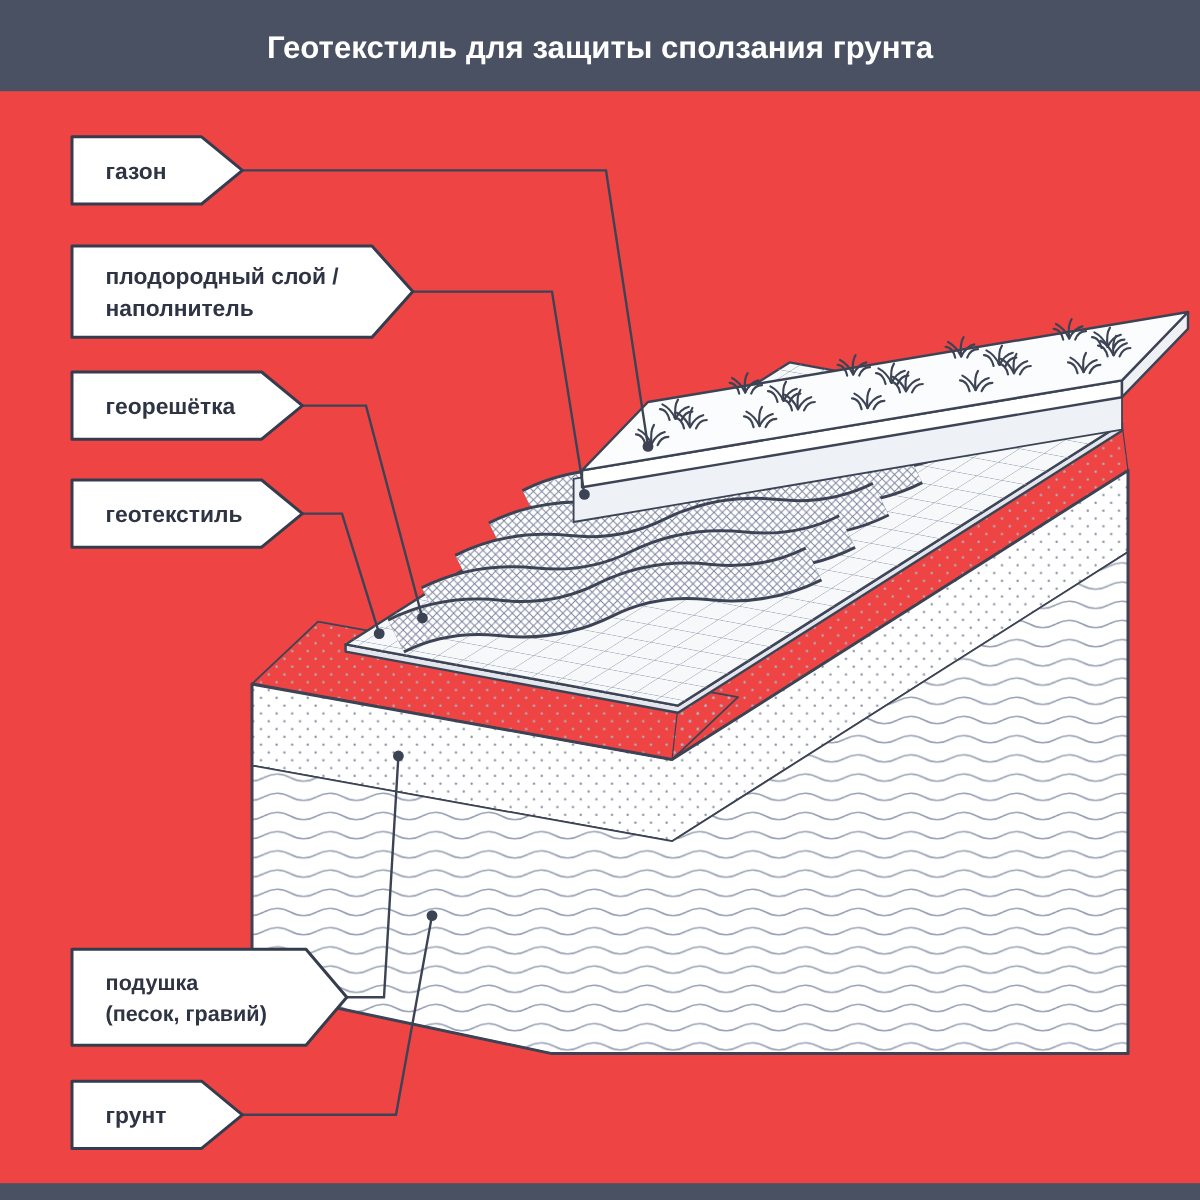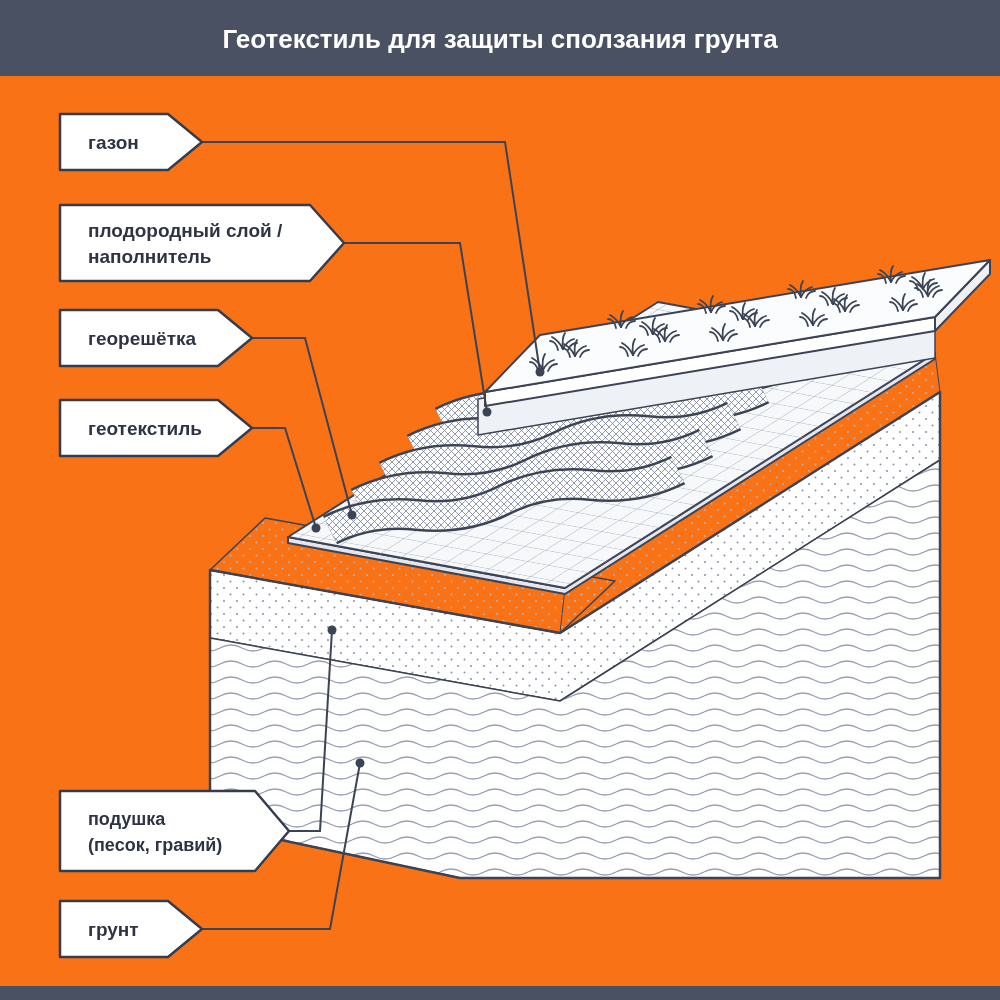--- a/index.html
+++ b/index.html
@@ -1,16 +1,16 @@
 <!DOCTYPE html>
 <html><head>
 <meta charset="utf-8">
 <style>
   html,body{margin:0;padding:0;background:#ffffff;}
-  .stage{position:relative;width:1000px;height:1000px;background:#f97316;overflow:hidden;}
+  .stage{position:relative;width:1000px;height:1000px;background:#ef4444;overflow:hidden;}
   svg{display:block;}
   .t-title{font:bold 26px "Liberation Sans",sans-serif;fill:#ffffff;}
   .t-label{font:bold 19px "Liberation Sans",sans-serif;fill:#2e3443;}
   .t-label-s{font:bold 18px "Liberation Sans",sans-serif;fill:#2e3443;}
   .callout-box{fill:#ffffff;stroke:#353c4e;stroke-width:2.5;stroke-linejoin:round;}
   .conn{fill:none;stroke:#3c4354;stroke-width:2;}
   .dot{fill:#3c4354;}
   .edge{stroke:#3c4354;stroke-linejoin:round;}
 </style>
 </head>

